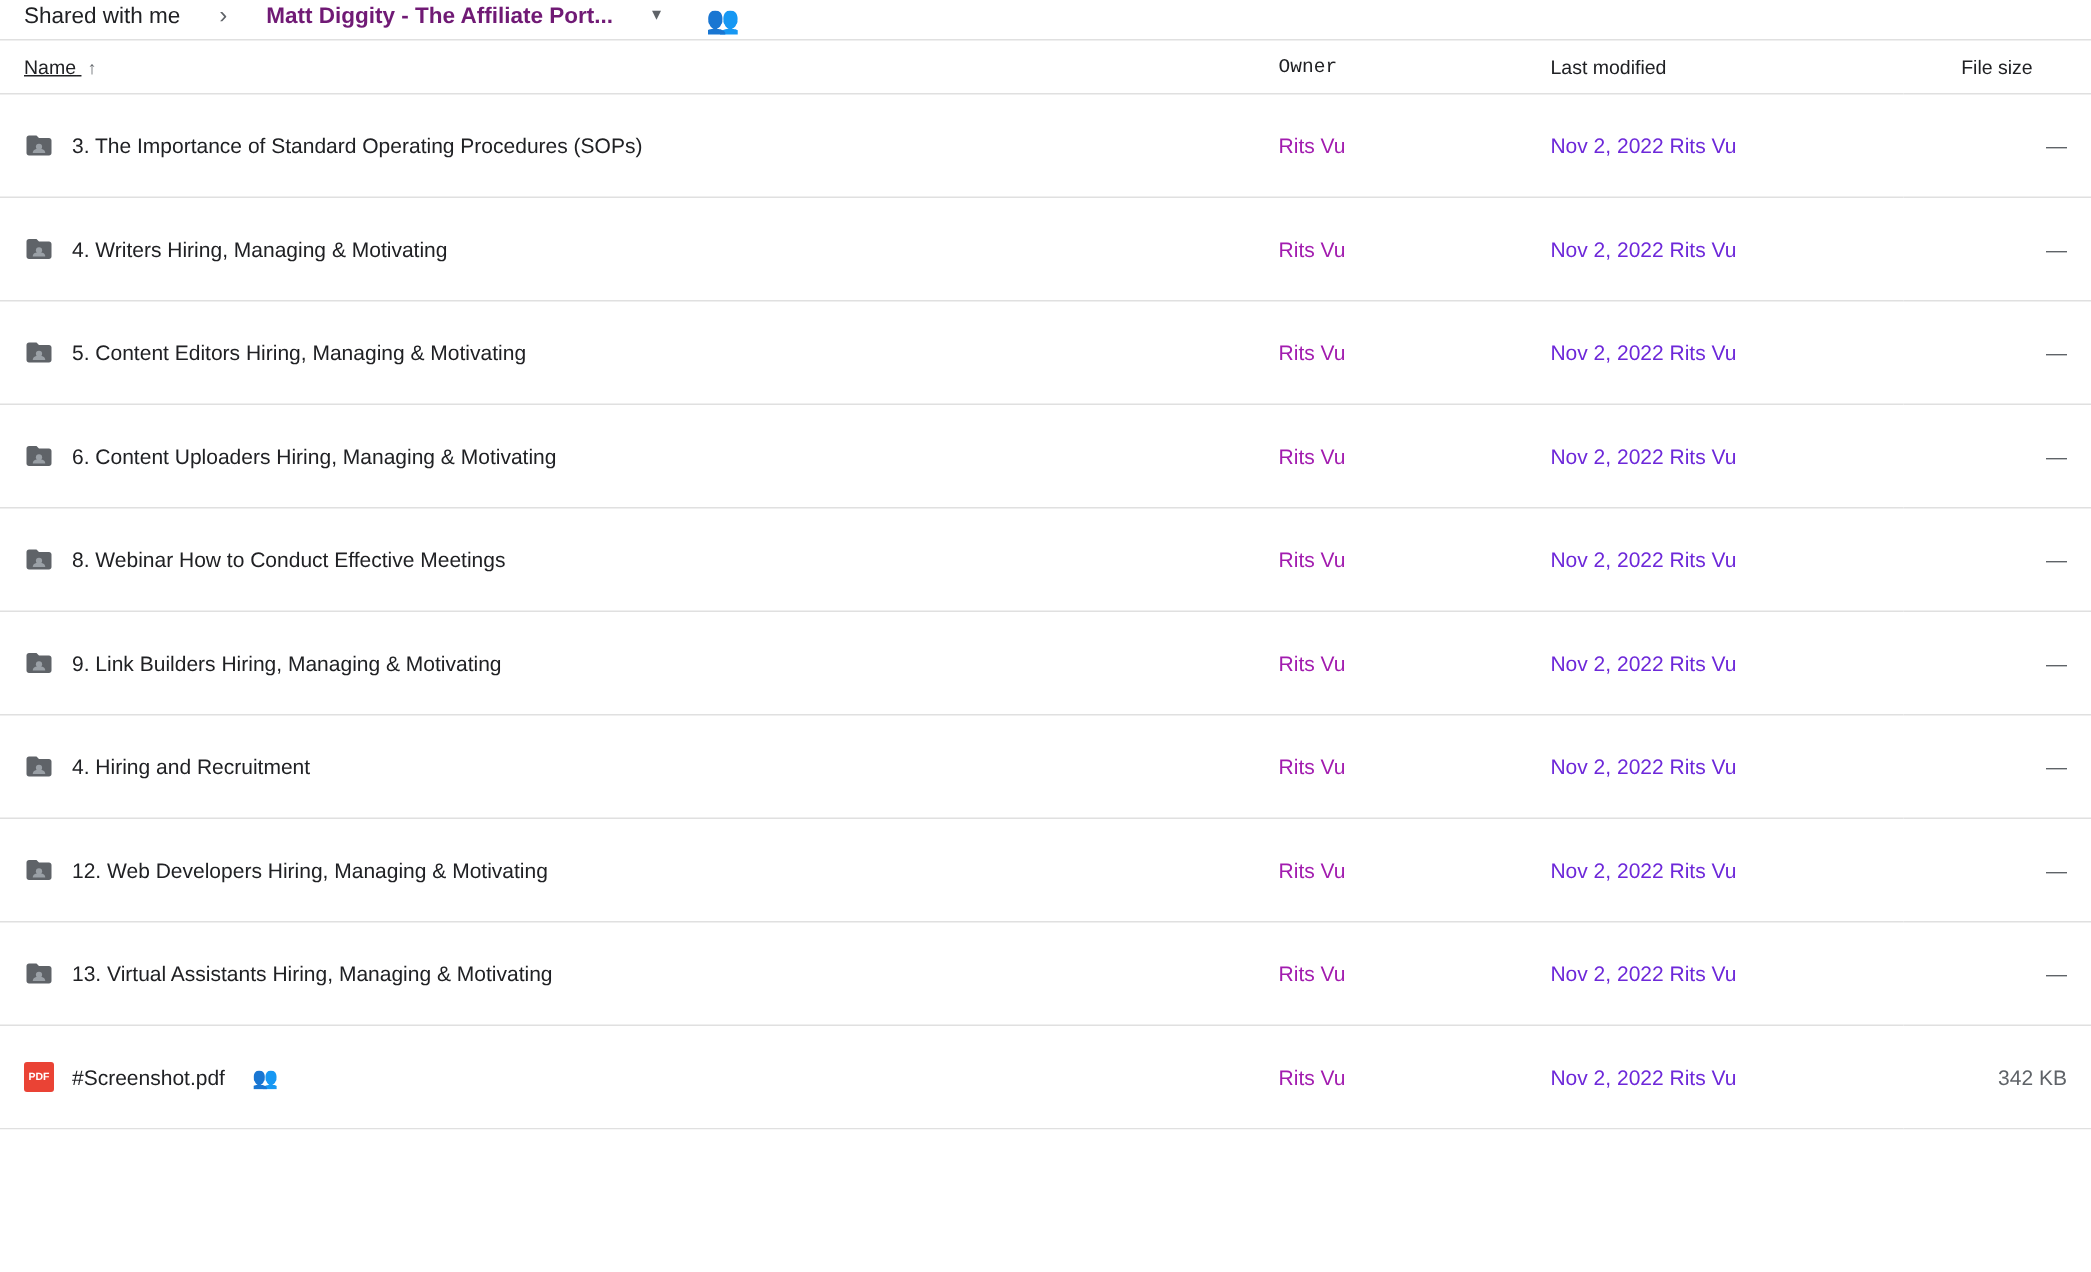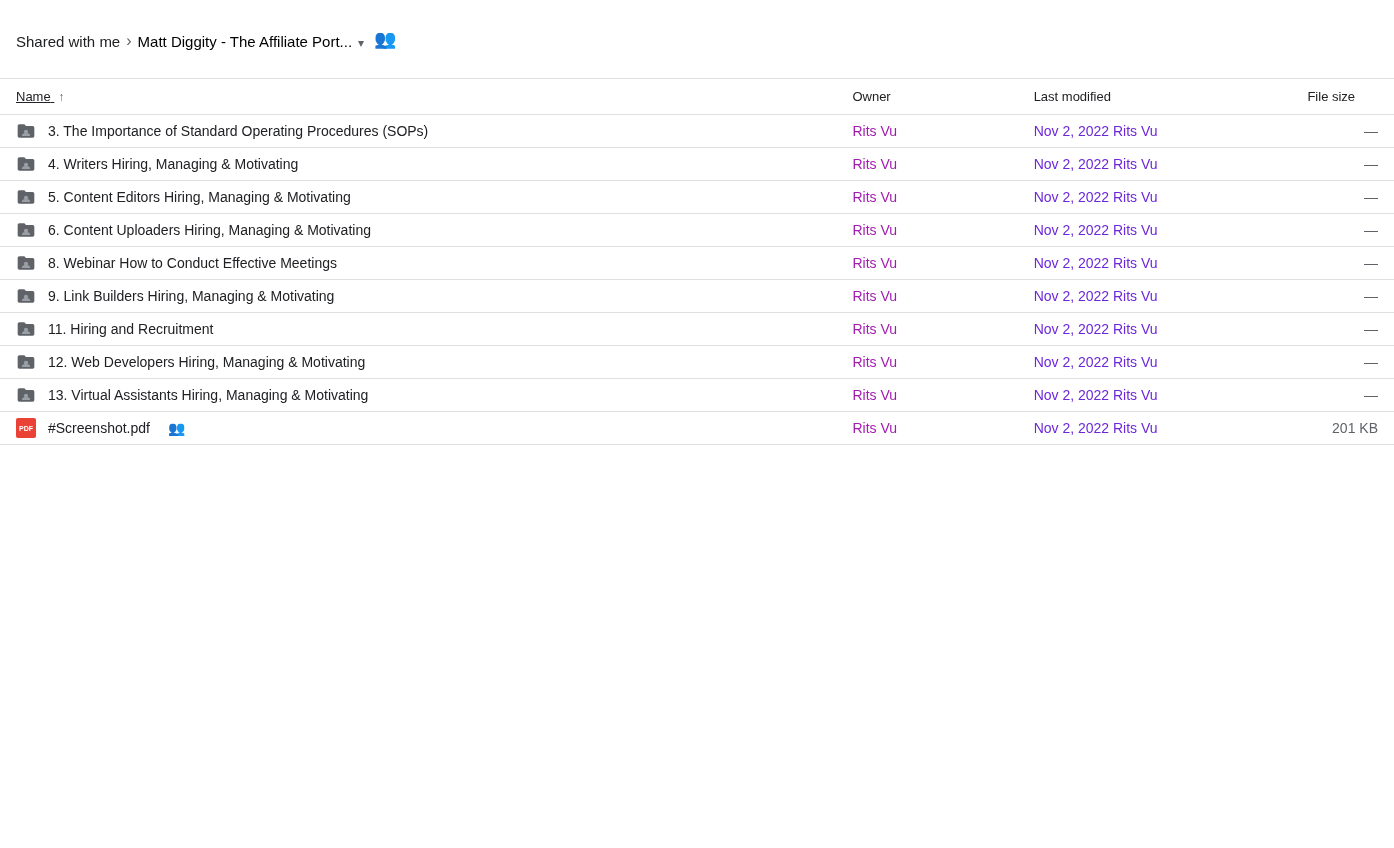--- a/index.html
+++ b/index.html
@@ -1,39 +1,40 @@
 <!DOCTYPE html>
 <html><head>
   <meta charset="utf-8">
   <style>
     * { box-sizing: border-box; margin: 0; padding: 0; }
     body { font-family: 'Arial', sans-serif; font-size: 14px; color: #202124; background: #fff; }
 
     
     .breadcrumb {
       display: flex;
-      align-items: flex-end;
-      padding: 28px 16px;
+      align-items: flex-start;
+      padding: 2px 16px;
       font-size: 15px;
       color: #5f6368;
       border-bottom: 1px solid #e0e0e0;
+      gap: 20px;
     }
     .breadcrumb-link {
       color: #202124;
       cursor: pointer;
       font-weight: 400;
     }
     .breadcrumb-separator {
       margin: 0 6px;
       color: #5f6368;
       font-size: 16px;
     }
     .breadcrumb-current {
-      color: #000000;
-      font-weight: 400;
+      color: #701a75;
+      font-weight: 700;
     }
     .breadcrumb-chevron {
       margin-left: 6px;
       color: #5f6368;
       cursor: pointer;
       font-size: 12px;
     }
     .breadcrumb-people {
       margin-left: 10px;
       color: #5f6368;
@@ -52,38 +53,38 @@
     .file-table th {
       padding: 10px 16px;
       text-align: left;
       font-weight: 500;
       font-size: 13px;
       color: #202124;
       white-space: nowrap;
       user-select: none;
     }
     .file-table th.col-name { width: 60%; text-decoration: underline; }
-    .file-table th.col-owner { width: 13%; }
+    .file-table th.col-owner { width: 13%; font-family: Liberation Mono, monospace; }
     .file-table th.col-modified { width: 18%; }
     .file-table th.col-size { width: 9%; text-align: center; }
 
     .sort-icon {
       display: inline-block;
       margin-left: 4px;
       font-size: 12px;
       color: #5f6368;
     }
 
     .file-table tbody tr {
       border-bottom: 1px solid #e0e0e0;
       cursor: pointer;
     }
 
     .file-table td {
-      padding: 6px 16px;
+      padding: 24px 16px;
       font-size: 14px;
       color: #202124;
       white-space: nowrap;
       margin-left: 24px;
     }
     .file-table td.col-owner { color: #a21caf; }
     .file-table td.col-modified { color: #6d28d9; }
     .file-table td.col-size { text-align: right; color: #5f6368; }
 
     .name-cell {
@@ -267,21 +268,21 @@
       <tr>
         <td class="col-name">
           <div class="name-cell">
             <div class="folder-icon">
               <svg class="folder-svg" viewBox="0 0 24 24" xmlns="http://www.w3.org/2000/svg">
       <path d="M10 4H4c-1.1 0-2 .9-2 2v12c0 1.1.9 2 2 2h16c1.1 0 2-.9 2-2V8c0-1.1-.9-2-2-2h-8l-2-2z" fill="#5f6368"></path>
       <circle cx="12" cy="13" r="2.5" fill="#9aa0a6"></circle>
       <path d="M7 18c0-2.76 2.24-3.5 5-3.5s5 .74 5 3.5" fill="#9aa0a6"></path>
     </svg>
             </div>
-            <span class="file-name-text">11. Hiring and Recruitment</span>
+            <span class="file-name-text">4. Hiring and Recruitment</span>
           </div>
         </td>
         <td class="col-owner">Rits Vu</td>
         <td class="col-modified">Nov 2, 2022 Rits Vu</td>
         <td class="col-size dash">—</td>
       </tr>
       <tr>
         <td class="col-name">
           <div class="name-cell">
             <div class="folder-icon">
@@ -318,16 +319,16 @@
       <tr>
         <td class="col-name">
           <div class="name-cell">
             <div class="pdf-icon">PDF</div>
             <span class="file-name-text pdf-name-text">#Screenshot.pdf</span>
             <span class="shared-people-icon">👥</span>
           </div>
         </td>
         <td class="col-owner">Rits Vu</td>
         <td class="col-modified">Nov 2, 2022 Rits Vu</td>
-        <td class="col-size dash">201 KB</td>
+        <td class="col-size dash">342 KB</td>
       </tr>
     </tbody>
 </table>
 
 </body></html>

